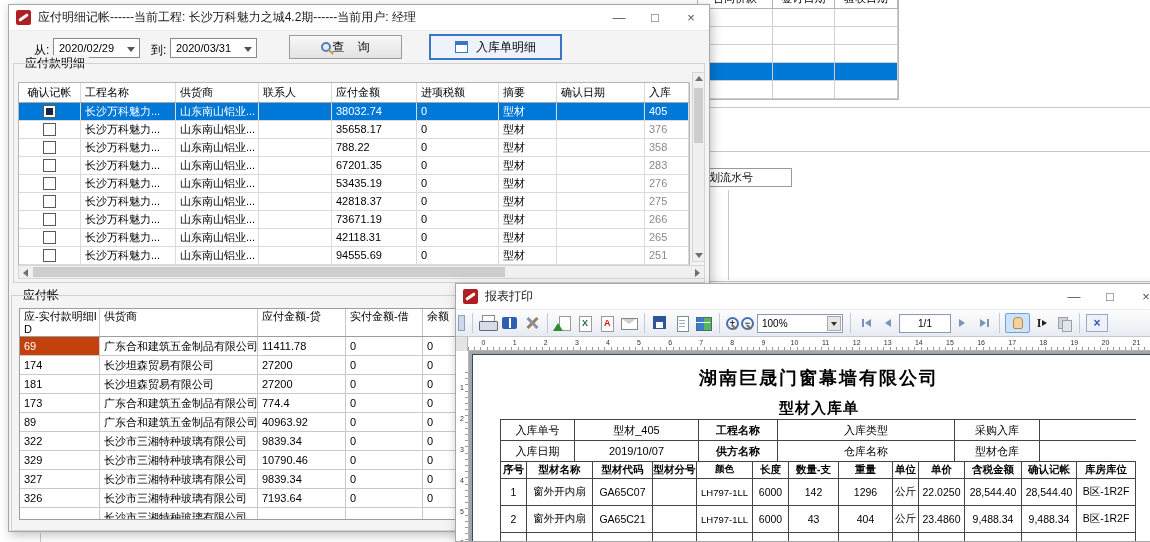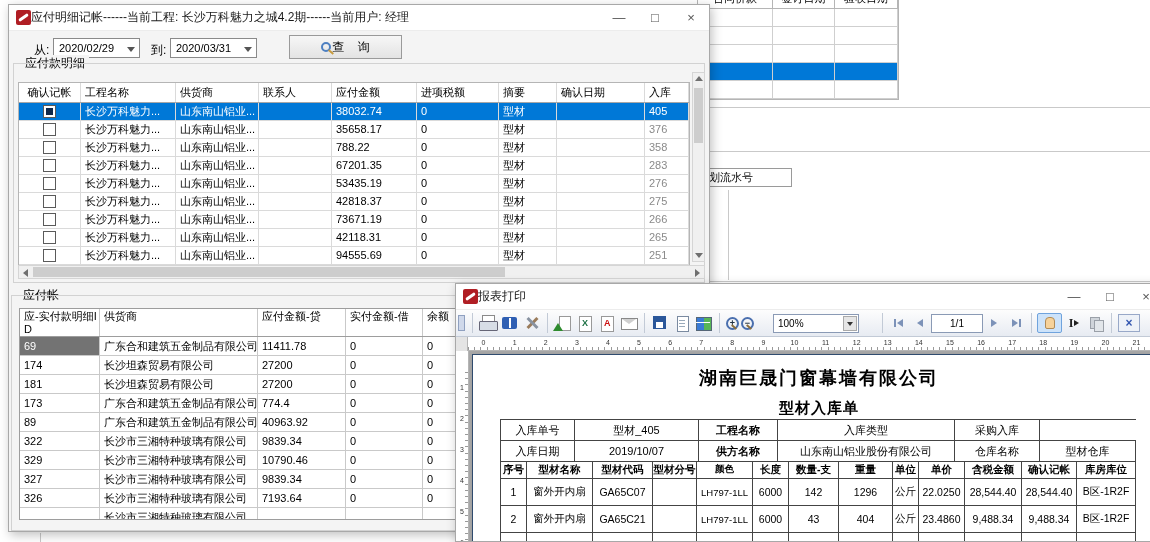--- a/index.html
+++ b/index.html
@@ -13,21 +13,21 @@
   .bgt .row{display:flex;height:18px;border-bottom:1px solid #cfcfcf}
   .bgt .row .c{border-right:1px solid #cfcfcf}
   .bgt .c:nth-child(1){width:75px}.bgt .c:nth-child(2){width:62px}.bgt .c:nth-child(3){width:63px}
   .bgt .row.selected{background:#0078d7}
   .hl{position:absolute;height:1px;background:#c9c9c9}
   .vl{position:absolute;width:1px;background:#c9c9c9}
   .planbox{position:absolute;left:655px;top:168px;width:137px;height:19px;border:1px solid #9a9a9a;background:#fff;font-size:11px;line-height:17px;padding-left:42px;white-space:nowrap;overflow:hidden}
 
   
   .win{position:absolute;border:1px solid #a8a8a8;background:#f4f4f4;box-shadow:2px 3px 10px rgba(0,0,0,.25)}
-  .titlebar{height:26px;background:#fff;display:flex;align-items:center;padding-left:7px;gap:0;border-bottom:1px solid #ececec}
+  .titlebar{height:26px;background:#fff;display:flex;align-items:center;padding-left:7px;gap:7px;border-bottom:1px solid #ececec}
   .titlebar .t{font-size:12px;color:#1a1a1a;white-space:nowrap;overflow:hidden}
   .appicon{width:15px;height:15px;background:#b01e24;border-radius:2px;position:relative;flex:none}
   .appicon::after{content:"";position:absolute;left:2px;top:6px;width:11px;height:3px;background:#fff;transform:rotate(-35deg);border-radius:2px}
   .winbtns{margin-left:auto;display:flex;flex:none}
   .wbtn{width:36px;height:25px;display:flex;align-items:center;justify-content:center;color:#555;font-size:13px}
 
   
   .win1{left:8px;top:4px;width:702px;height:528px}
   .flabel{position:absolute;font-size:12px;color:#000}
   .combo{position:absolute;height:20px;background:#fff;border:1px solid #8a8a8a;font-size:11px;line-height:18px;padding-left:5px}
@@ -64,21 +64,21 @@
   .ar-lt{position:absolute;left:4px;top:3px;width:0;height:0;border-top:4px solid transparent;border-bottom:4px solid transparent;border-right:5px solid #6f6f6f}
   .ar-rt{position:absolute;right:4px;top:3px;width:0;height:0;border-top:4px solid transparent;border-bottom:4px solid transparent;border-left:5px solid #6f6f6f}
 
   .t2wrap{position:absolute;left:7px;top:12px;width:440px;height:212px;background:#fff;border:1px solid #9d9d9d;overflow:hidden}
   .t2 .cell{border-right:1px solid #c9c9c9;overflow:hidden;font-size:11px;padding-left:4px;white-space:nowrap}
   .t2 .cell:nth-child(1){width:80px}.t2 .cell:nth-child(2){width:158px}.t2 .cell:nth-child(3){width:88px}
   .t2 .cell:nth-child(4){width:77px}.t2 .cell:nth-child(5){width:35px}
   .t2h{display:flex;height:28px;border-bottom:1px solid #9d9d9d}
   .t2h .cell{line-height:13px;padding-top:1px;word-break:break-all;white-space:normal}
   .t2b .row{display:flex;height:19px;border-bottom:1px solid #c9c9c9;line-height:18px}
-  .t2b .row.selected .cell:nth-child(1){background:#737373;color:#fff}
+  .t2b .row.selected .cell:nth-child(1){background:#c2410c;color:#fff}
 
   
   .win2{left:455px;top:283px;width:710px;height:259px;background:#f0f0f0}
   .toolbar{height:27px;background:linear-gradient(#fdfdfd,#e7ebf2);border-bottom:1px solid #c2cad6;display:flex;align-items:center;padding-left:1px}
   .tsep{width:1px;height:20px;background:#c2cad6;margin:0 4px;flex:none}
   .tbi{width:20px;height:18px;position:relative;margin:0 1px;flex:none}
   .i-sliver{width:7px;height:16px;background:#cfd8ea;border:1px solid #8fa0c0;margin:0 3px 0 1px;flex:none}
   .i-print::before{content:"";position:absolute;left:4px;top:1px;width:11px;height:6px;background:#fff;border:1px solid #8a8a8a}
   .i-print::after{content:"";position:absolute;left:1px;top:7px;width:17px;height:8px;background:#d7dde6;border:1px solid #667;border-radius:1px}
   .i-book::before{content:"";position:absolute;left:2px;top:3px;width:15px;height:12px;background:#2f5fb3;border-radius:2px}
@@ -93,21 +93,21 @@
   .i-mail::before{content:"";position:absolute;left:2px;top:4px;width:15px;height:10px;background:#fff;border:1px solid #888}
   .i-mail::after{content:"";position:absolute;left:3px;top:5px;width:0;height:0;border-left:7px solid transparent;border-right:7px solid transparent;border-top:5px solid #cfcfcf}
   .i-save::before{content:"";position:absolute;left:3px;top:2px;width:13px;height:13px;background:#2b579a}
   .i-save::after{content:"";position:absolute;left:6px;top:8px;width:7px;height:6px;background:#fff}
   .i-page::before{content:"";position:absolute;left:5px;top:2px;width:10px;height:14px;background:#fff;border:1px solid #7a8aa0}
   .i-page::after{content:"";position:absolute;left:7px;top:6px;width:6px;height:1px;background:#9ab;box-shadow:0 3px 0 #9ab,0 6px 0 #9ab}
   .i-grid::before{content:"";position:absolute;left:2px;top:3px;width:14px;height:12px;background:linear-gradient(90deg,#3a7bd5 50%,#57b657 50%);border:1px solid #567}
   .i-grid::after{content:"";position:absolute;left:2px;top:8px;width:14px;height:1px;background:#fff}
   .i-z{width:13px;height:13px;border:2px solid #4a6fae;border-radius:50%;margin:1px 0 0 2px;font-size:9px;line-height:9px;text-align:center;color:#234;font-weight:bold}
   .i-z::after{content:"";position:absolute;right:0;bottom:0;width:6px;height:2px;background:#8a6d3b;transform:rotate(40deg)}
-  .zcombo{width:86px;height:19px;background:#fff;border:1px solid #8a9ab5;font-size:10px;line-height:17px;padding-left:4px;position:relative;margin:0 19px;flex:none}
+  .zcombo{width:86px;height:19px;background:#fff;border:1px solid #8a9ab5;font-size:10px;line-height:17px;padding-left:4px;position:relative;margin:0 3px;flex:none}
   .zcombo .dbox{position:absolute;right:1px;top:1px;width:14px;height:15px;background:#e6e6e6;border:1px solid #aaa}
   .zcombo .dbox::after{content:"";position:absolute;left:3px;top:5px;border-left:3px solid transparent;border-right:3px solid transparent;border-top:4px solid #333}
   .nav{width:22px;height:18px;display:flex;align-items:center;justify-content:center;gap:1px;flex:none}
   .tri-l{width:0;height:0;border-top:4px solid transparent;border-bottom:4px solid transparent;border-right:6px solid #7c92b8}
   .tri-r{width:0;height:0;border-top:4px solid transparent;border-bottom:4px solid transparent;border-left:6px solid #7c92b8}
   .nbar{width:2px;height:8px;background:#7c92b8}
   .pagebox{width:52px;height:19px;background:#fff;border:1px solid #8a9ab5;font-size:10px;text-align:center;line-height:17px;flex:none}
   .i-hand{width:25px;height:20px;background:#cde3fa;border:1px solid #6fa3dd;border-radius:2px;display:flex;align-items:center;justify-content:center;flex:none;margin:0 1px}
   .handshape{width:10px;height:12px;background:#f6d29a;border:1px solid #b08b58;border-radius:4px 4px 2px 2px}
   .i-ibeam{font-size:12px;font-weight:bold;font-family:"Liberation Serif",serif;display:flex;align-items:center;justify-content:center;gap:1px;color:#222}
@@ -205,20 +205,24 @@
   <div class="combo" style="left:44px;top:33px;width:87px">
     <span>2020/02/29</span><span class="drop"></span>
   </div>
   <span class="flabel" style="left:142px;top:37px">到:</span>
   <div class="combo" style="left:161px;top:33px;width:87px">
     <span>2020/03/31</span><span class="drop"></span>
   </div>
   <div class="qbtn">
     <span class="mag"></span>
     <span>查    询</span>
+  </div>
+  <div class="ibtn">
+    <span class="winicon"></span>
+    <span>入库单明细</span>
   </div>
 
   <span class="glabel" style="left:12px;top:50px">应付款明细</span>
   <div class="group" style="left:4px;top:58px;width:692px;height:220px">
     <div class="t1wrap t1">
       <div class="t1h">
 
       <span class="cell">确认记帐</span>
           <span class="cell">工程名称</span>
           <span class="cell">供货商</span>
@@ -562,21 +566,20 @@
           <span class="c">入库单号</span>
             <span class="c">型材_405</span>
           <span class="c">工程名称</span>
           <span class="c">入库类型</span>
             <span class="c">采购入库</span>
         </div>
           <div class="irow">
           <span class="c">入库日期</span>
             <span class="c">2019/10/07</span>
           <span class="c">供方名称</span>
-            <span class="c">山东南山铝业股份有限公司</span>
           <span class="c">仓库名称</span>
             <span class="c">型材仓库</span>
         </div>
         </div>
       <div class="dtable">
         <div class="drow dhead">
 
         <span class="dc">序号</span>
             <span class="dc">型材名称</span>
             <span class="dc">型材代码</span>

